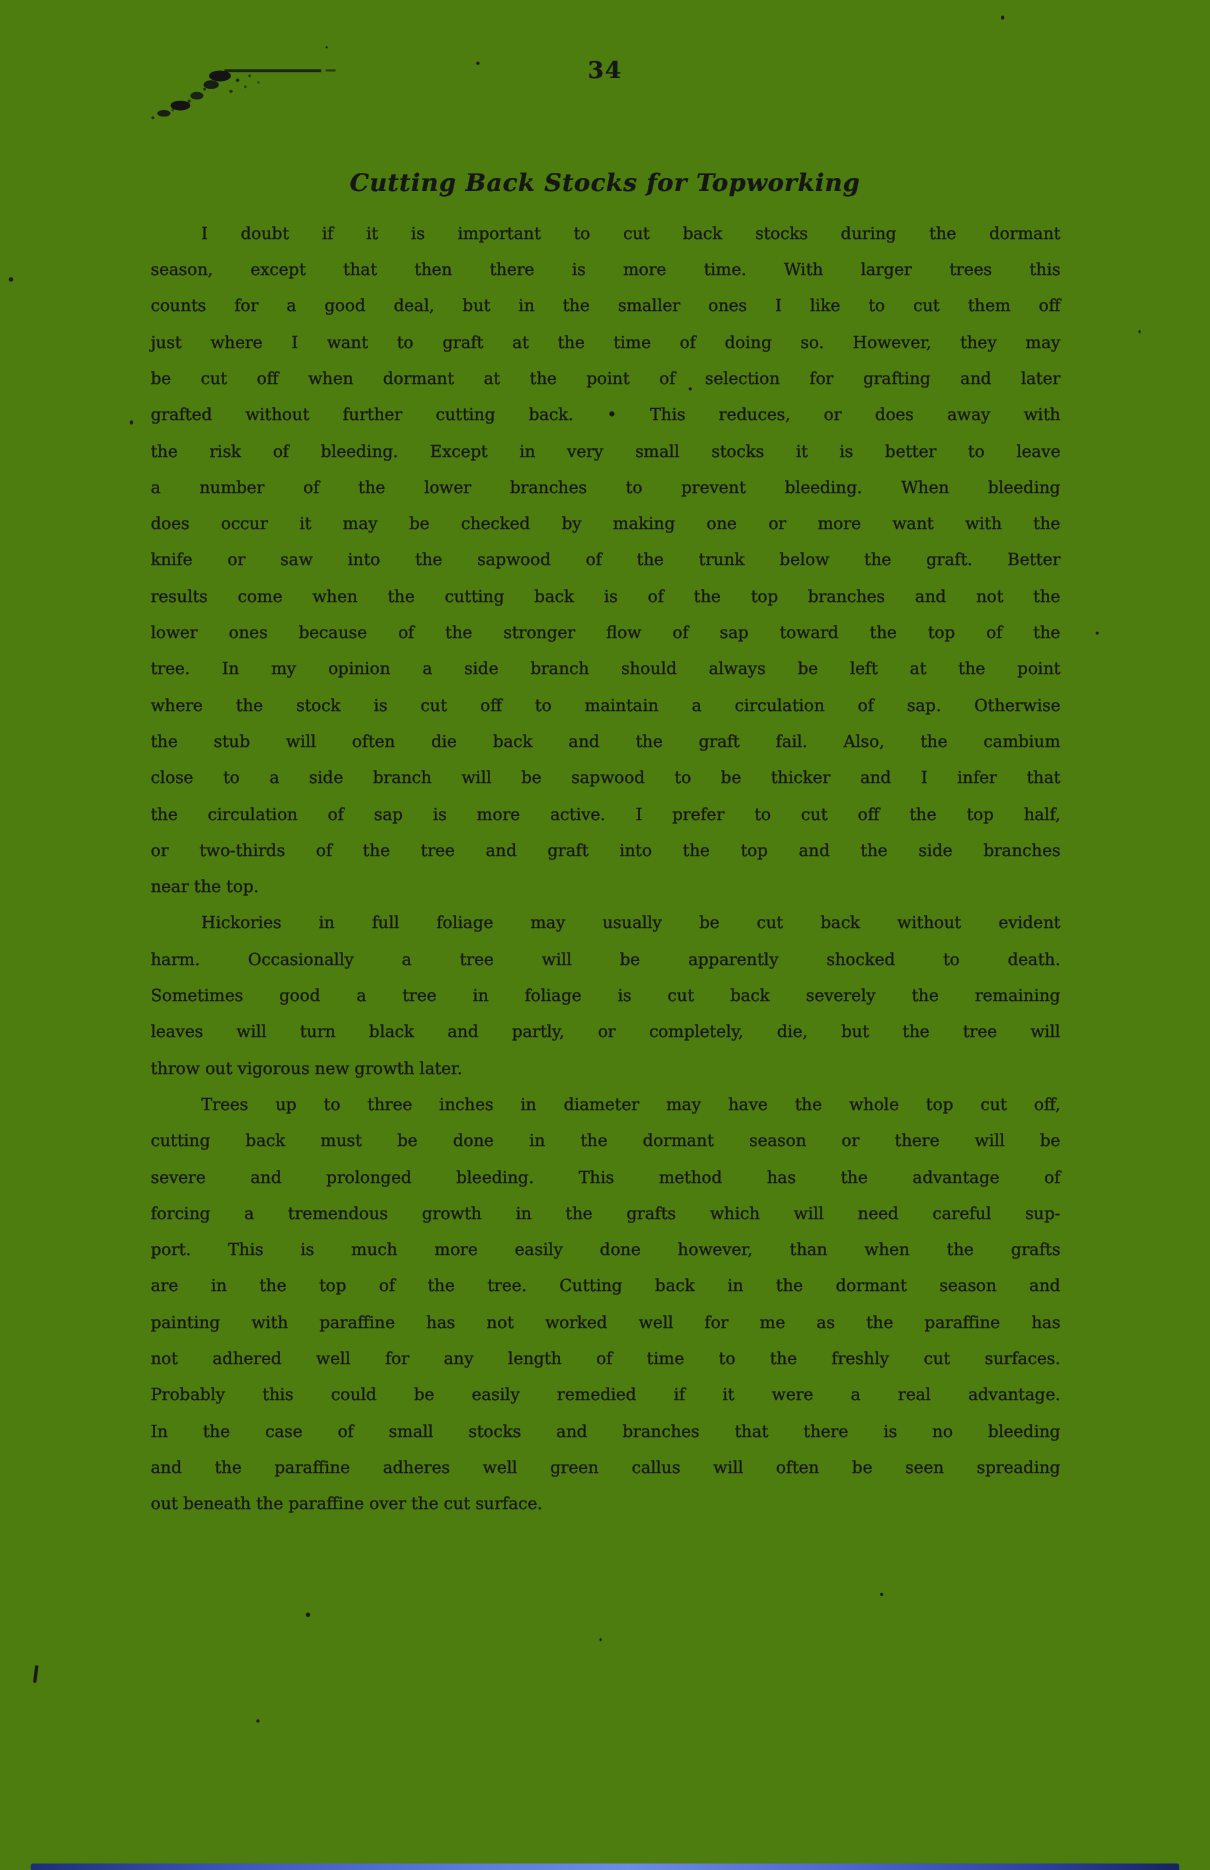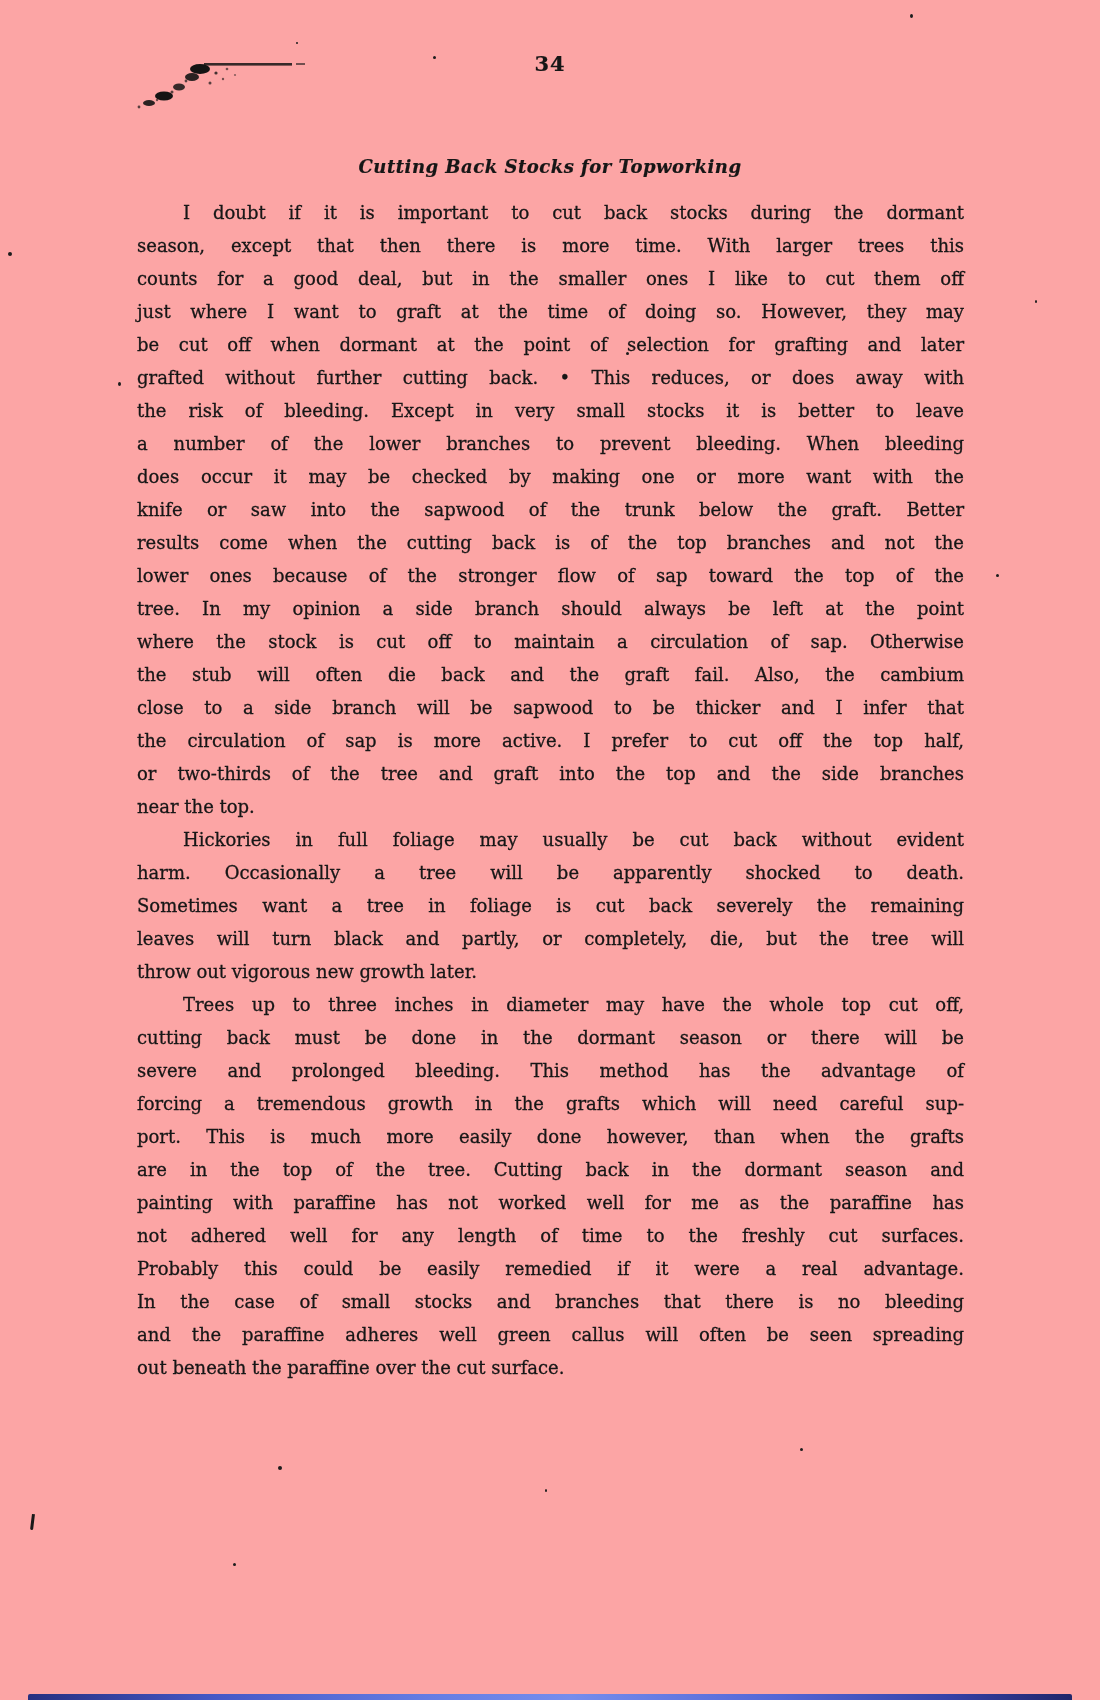--- a/index.html
+++ b/index.html
@@ -4,47 +4,47 @@
 <style>
   html,body{margin:0;padding:0;}
   body{
     width:1100px;height:1700px;
     background:#e8e8e8;
     font-family:"DejaVu Serif","Liberation Serif",serif;
   }
   .page{
     position:relative;
     width:1100px;height:1700px;
-    background:#fca5a5;
+    background:#4d7c0f;
     overflow:hidden;
     color:#161616;
   }
   .page-number{
     margin-top:52px;
     text-align:center;
     font-size:21px;
     font-weight:bold;
     letter-spacing:1px;
     line-height:24px;
     -webkit-text-stroke:0.2px #161616;
   }
   .section-title{
     margin:76px 0 0 0;
     text-align:center;
-    font-size:18px;
+    font-size:22px;
     font-style:italic;
     font-weight:bold;
     line-height:30px;
     letter-spacing:0.5px;
     -webkit-text-stroke:0.2px #161616;
   }
   .body-text{
     margin:14px 0 0 137px;
     width:827px;
-    font-size:18px;
+    font-size:15px;
     line-height:33px;
     -webkit-text-stroke:0.3px #1a1a1a;
   }
   .paragraph{margin:0;}
   .paragraph + .paragraph{}
   .line{
     text-align:justify;
     text-align-last:justify;
     white-space:normal;
   }
@@ -106,21 +106,21 @@
         <div class="line">where the stock is cut off to maintain a circulation of sap. Otherwise</div>
         <div class="line">the stub will often die back and the graft fail. Also, the cambium</div>
         <div class="line">close to a side branch will be sapwood to be thicker and I infer that</div>
         <div class="line">the circulation of sap is more active. I prefer to cut off the top half,</div>
         <div class="line">or two-thirds of the tree and graft into the top and the side branches</div>
         <div class="line last">near the top.</div>
       </div>
       <div class="paragraph">
         <div class="line first">Hickories in full foliage may usually be cut back without evident</div>
         <div class="line">harm. Occasionally a tree will be apparently shocked to death.</div>
-        <div class="line">Sometimes want a tree in foliage is cut back severely the remaining</div>
+        <div class="line">Sometimes good a tree in foliage is cut back severely the remaining</div>
         <div class="line">leaves will turn black and partly, or completely, die, but the tree will</div>
         <div class="line last">throw out vigorous new growth later.</div>
       </div>
       <div class="paragraph">
         <div class="line first">Trees up to three inches in diameter may have the whole top cut off,</div>
         <div class="line">cutting back must be done in the dormant season or there will be</div>
         <div class="line">severe and prolonged bleeding. This method has the advantage of</div>
         <div class="line">forcing a tremendous growth in the grafts which will need careful sup-</div>
         <div class="line">port. This is much more easily done however, than when the grafts</div>
         <div class="line">are in the top of the tree. Cutting back in the dormant season and</div>

